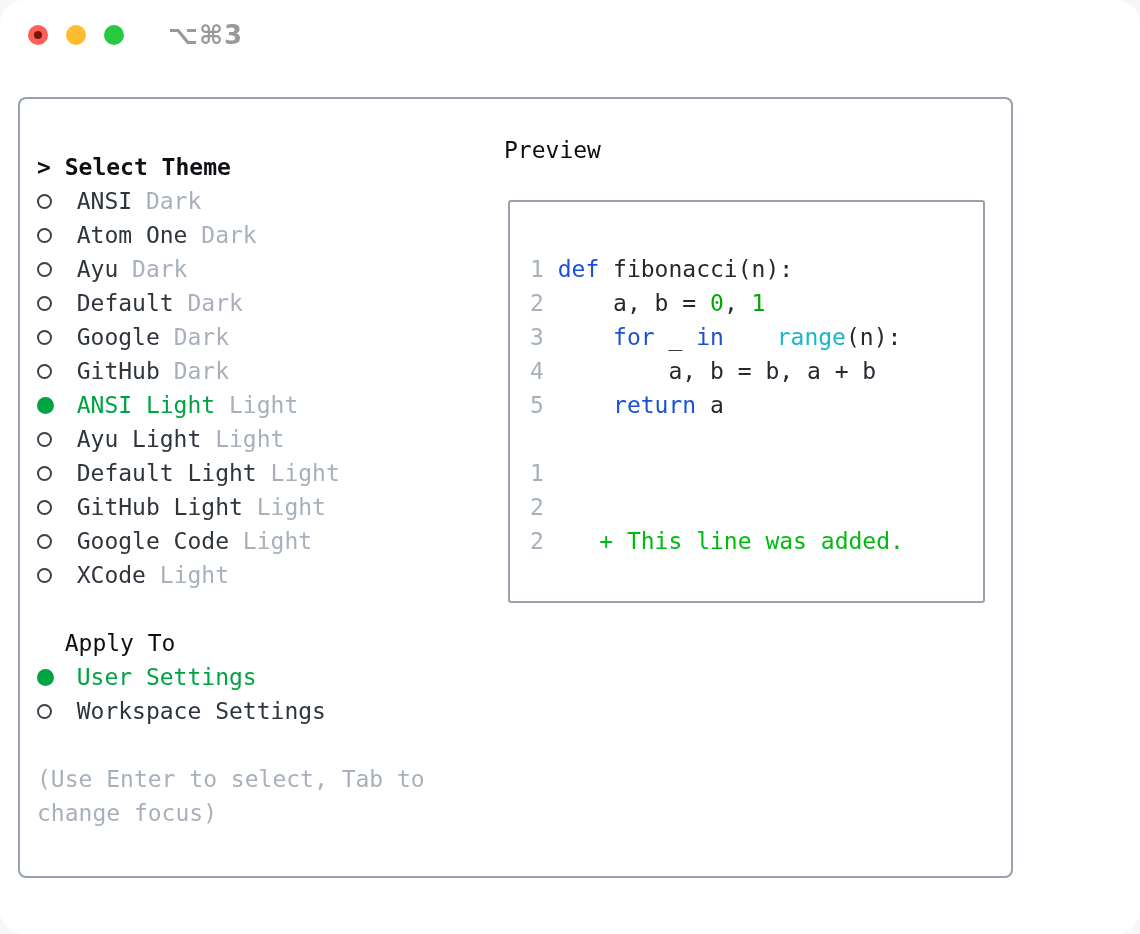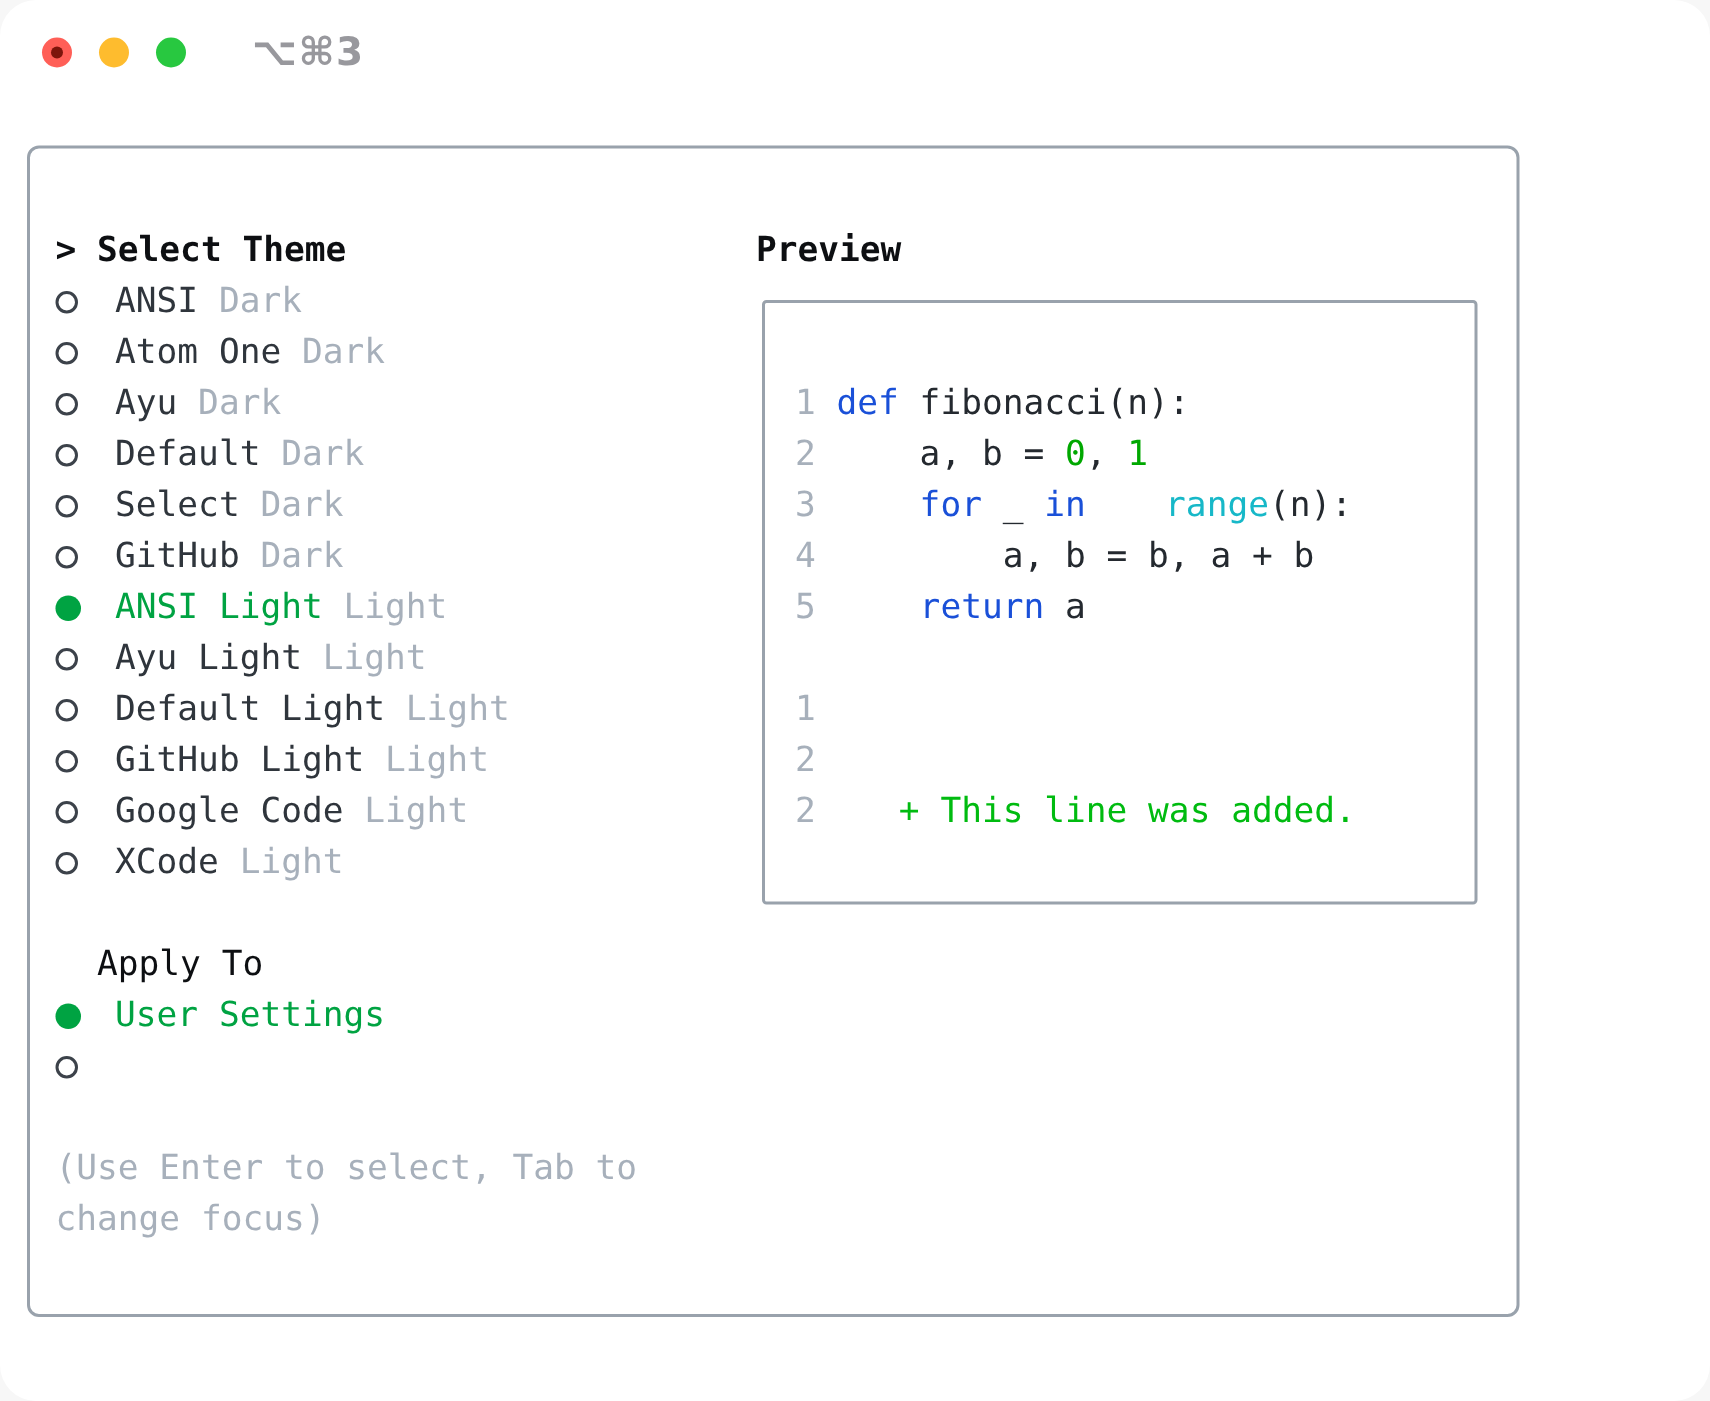--- a/index.html
+++ b/index.html
@@ -33,21 +33,21 @@
   .header-text{font-weight:700;color:var(--heading);}
   .apply-text{color:var(--heading);}
   .marker-cell{display:inline-flex;width:2ch;align-items:center;}
   .ring{width:15px;height:15px;border:2px solid #3c424a;border-radius:50%;}
   .filled{width:17px;height:17px;border:none;border-radius:50%;background:var(--selection);}
   .opt-name{color:var(--text);margin-left:12px;}
   .option.selected .opt-name{color:var(--selection);}
   .variant{color:var(--muted);}
   .help-line{color:var(--muted);}
   
-  .preview-header{position:absolute;left:484px;top:51px;font-weight:700;color:var(--heading);}
+  .preview-header{position:absolute;left:484px;top:34px;font-weight:400;color:var(--heading);}
   .preview-box{position:absolute;left:488px;top:101px;width:477px;height:403px;
     border:2px solid var(--border);border-radius:3px;background:var(--bg);
     padding:50px 0 0 20px;overflow:hidden;}
   .code-line{display:flex;align-items:center;height:34px;font-size:23px;white-space:pre;}
   .lnum{display:inline-block;width:1ch;margin-right:1ch;color:var(--muted);text-align:right;}
   .seg-keyword{color:var(--keyword);}
   .seg-builtin{color:var(--builtin);margin-left:39px;}
   .seg-number{color:var(--number);}
   .seg-plain{color:var(--plain);}
   .seg-context{color:var(--context);}
@@ -71,39 +71,39 @@
     <div class="left-col">
       <div class="row">
         <span class="prefix">&gt;</span><span class="header-text">Select Theme</span>
       </div>
 
       <div id="theme-list">
           <div class="row option"><span class="marker-cell"><span class="ring"></span></span><span class="opt-name">ANSI</span><span class="variant"> Dark</span></div>
           <div class="row option"><span class="marker-cell"><span class="ring"></span></span><span class="opt-name">Atom One</span><span class="variant"> Dark</span></div>
           <div class="row option"><span class="marker-cell"><span class="ring"></span></span><span class="opt-name">Ayu</span><span class="variant"> Dark</span></div>
           <div class="row option"><span class="marker-cell"><span class="ring"></span></span><span class="opt-name">Default</span><span class="variant"> Dark</span></div>
-          <div class="row option"><span class="marker-cell"><span class="ring"></span></span><span class="opt-name">Select</span><span class="variant"> Dark</span></div>
+          <div class="row option"><span class="marker-cell"><span class="ring"></span></span><span class="opt-name">Google</span><span class="variant"> Dark</span></div>
           <div class="row option"><span class="marker-cell"><span class="ring"></span></span><span class="opt-name">GitHub</span><span class="variant"> Dark</span></div>
           <div class="row option selected"><span class="marker-cell"><span class="filled"></span></span><span class="opt-name">ANSI Light</span><span class="variant"> Light</span></div>
           <div class="row option"><span class="marker-cell"><span class="ring"></span></span><span class="opt-name">Ayu Light</span><span class="variant"> Light</span></div>
           <div class="row option"><span class="marker-cell"><span class="ring"></span></span><span class="opt-name">Default Light</span><span class="variant"> Light</span></div>
           <div class="row option"><span class="marker-cell"><span class="ring"></span></span><span class="opt-name">GitHub Light</span><span class="variant"> Light</span></div>
           <div class="row option"><span class="marker-cell"><span class="ring"></span></span><span class="opt-name">Google Code</span><span class="variant"> Light</span></div>
           <div class="row option"><span class="marker-cell"><span class="ring"></span></span><span class="opt-name">XCode</span><span class="variant"> Light</span></div>
         </div>
 
       <div class="blank"></div>
 
       <div class="row">
         <span class="prefix"> </span><span class="apply-text">Apply To</span>
       </div>
 
       <div id="apply-list">
           <div class="row option selected"><span class="marker-cell"><span class="filled"></span></span><span class="opt-name">User Settings</span></div>
-          <div class="row option"><span class="marker-cell"><span class="ring"></span></span></div>
+          <div class="row option"><span class="marker-cell"><span class="ring"></span></span><span class="opt-name">Workspace Settings</span></div>
         </div>
 
       <div class="blank"></div>
 
       <div>
         <div class="row help-line">(Use Enter to select, Tab to</div>
         <div class="row help-line">change focus)</div>
       </div>
     </div>
 

